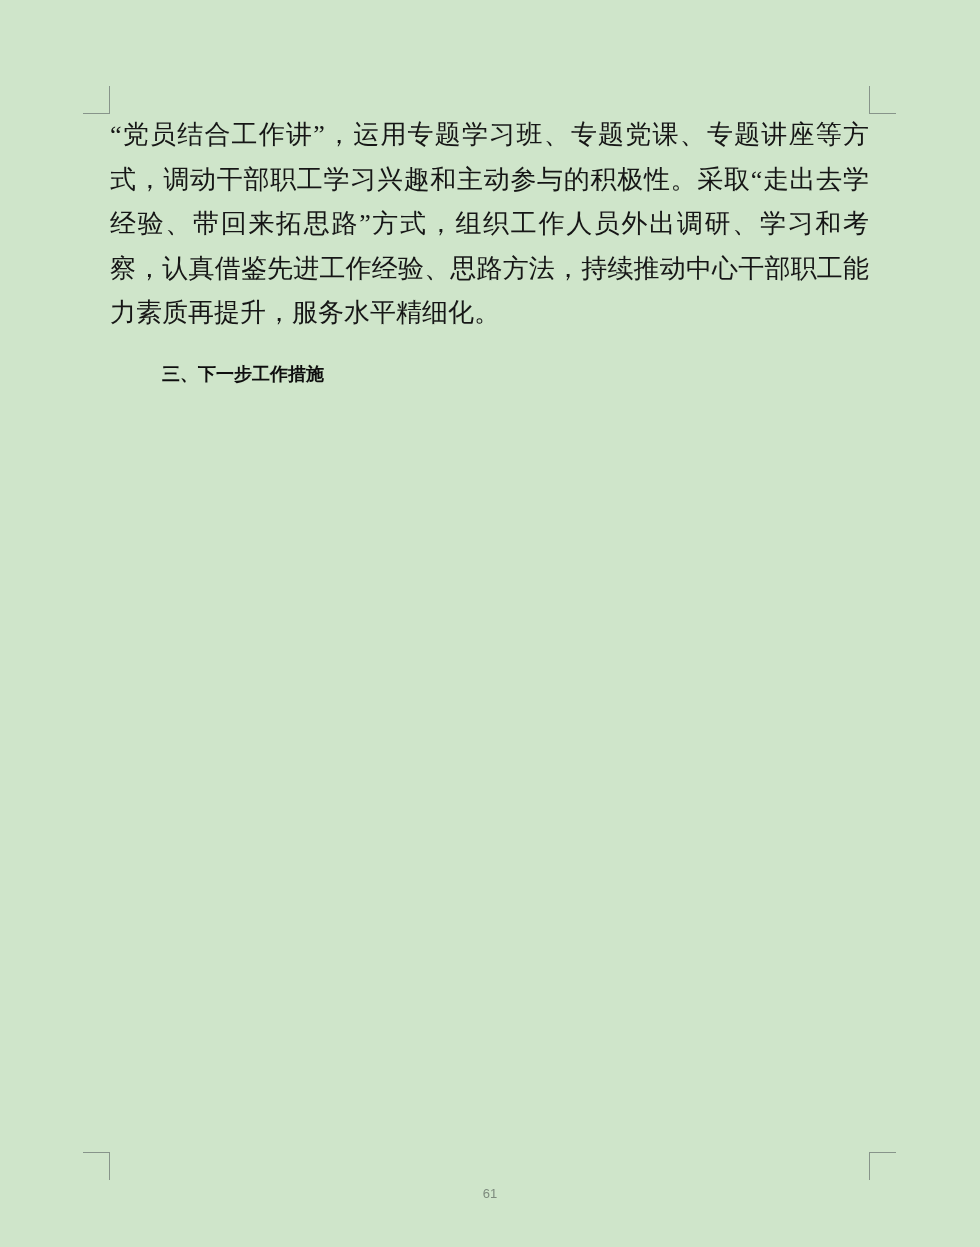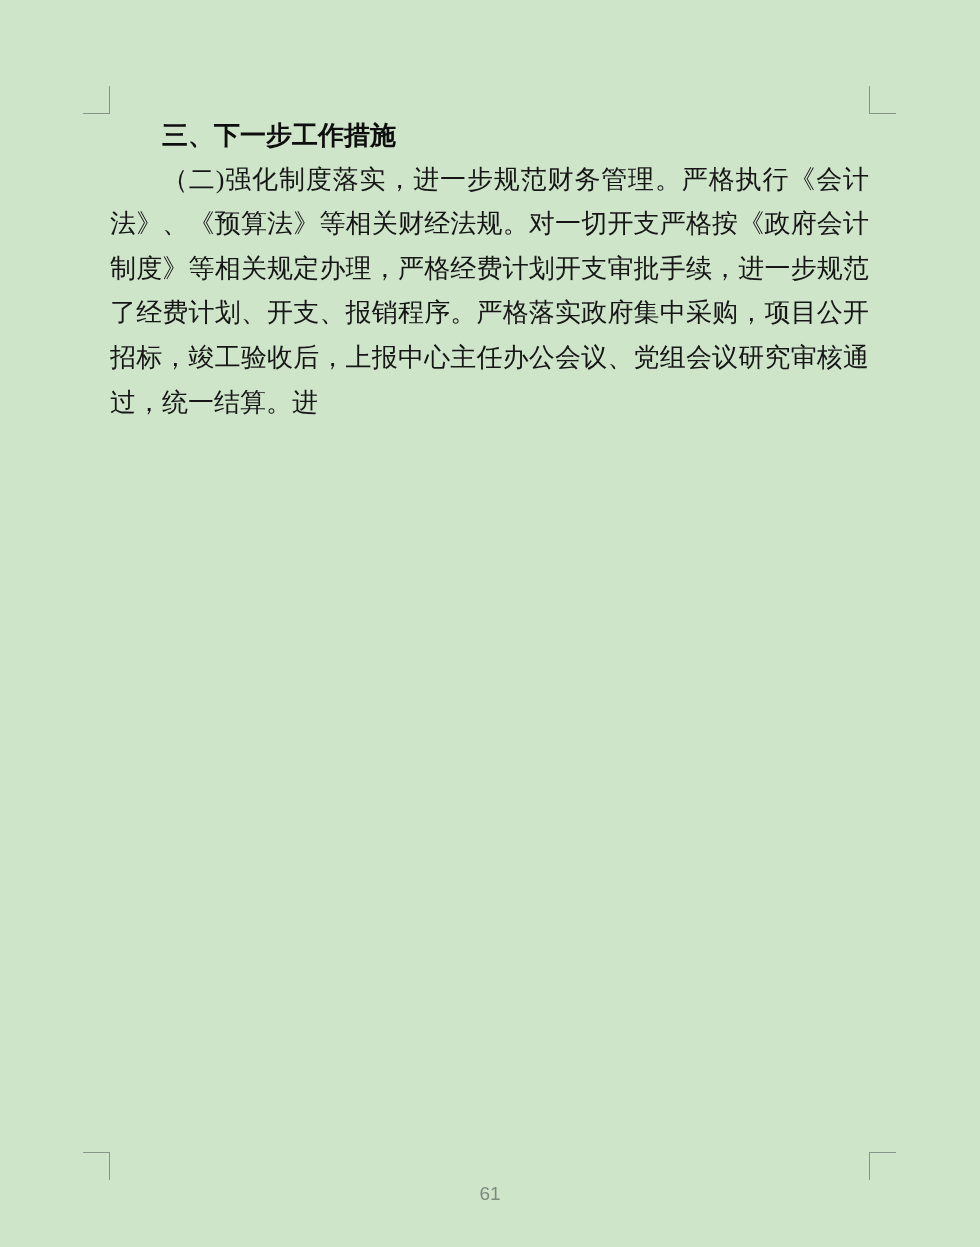--- a/index.html
+++ b/index.html
@@ -42,50 +42,50 @@
   .para {
     margin: 0;
     text-align: justify;
     text-justify: inter-ideograph;
     text-indent: 2em;
   }
   .para.no-indent {
     text-indent: 0;
   }
   .heading {
-    margin: 0;
-    font-size: 26px;
+    margin: 16px;
+    font-size: 18px;
     line-height: 44.6px;
     font-weight: bold;
     font-family: "Liberation Sans", "DejaVu Sans", sans-serif;
     color: #0e0e0e;
     text-indent: 2em;
   }
   .page-number {
     position: absolute;
     left: 0;
     right: 0;
     top: 1184px;
     text-align: center;
-    font-size: 19px;
+    font-size: 13px;
     line-height: 20px;
     color: #7d8a7d;
     font-family: "Liberation Sans", "DejaVu Sans", sans-serif;
   }
 </style>
 </head>
 <body>
 
 <div class="page">
 
   <div class="crop-mark crop-tl"></div>
   <div class="crop-mark crop-tr"></div>
   <div class="crop-mark crop-bl"></div>
   <div class="crop-mark crop-br"></div>
 
   <div class="text-area">
+    <p class="para no-indent">“党员结合工作讲”，运用专题学习班、专题党课、专题讲座等方式，调动干部职工学习兴趣和主动参与的积极性。采取“走出去学经验、带回来拓思路”方式，组织工作人员外出调研、学习和考察，认真借鉴先进工作经验、思路方法，持续推动中心干部职工能力素质再提升，服务水平精细化。</p>
     <h3 class="heading">三、下一步工作措施</h3>
-    <p class="para">（二)强化制度落实，进一步规范财务管理。严格执行《会计法》、《预算法》等相关财经法规。对一切开支严格按《政府会计制度》等相关规定办理，严格经费计划开支审批手续，进一步规范了经费计划、开支、报销程序。严格落实政府集中采购，项目公开招标，竣工验收后，上报中心主任办公会议、党组会议研究审核通过，统一结算。进</p>
   </div>
 
   <div class="page-number">61</div>
 
 </div>
 
 </body></html>

